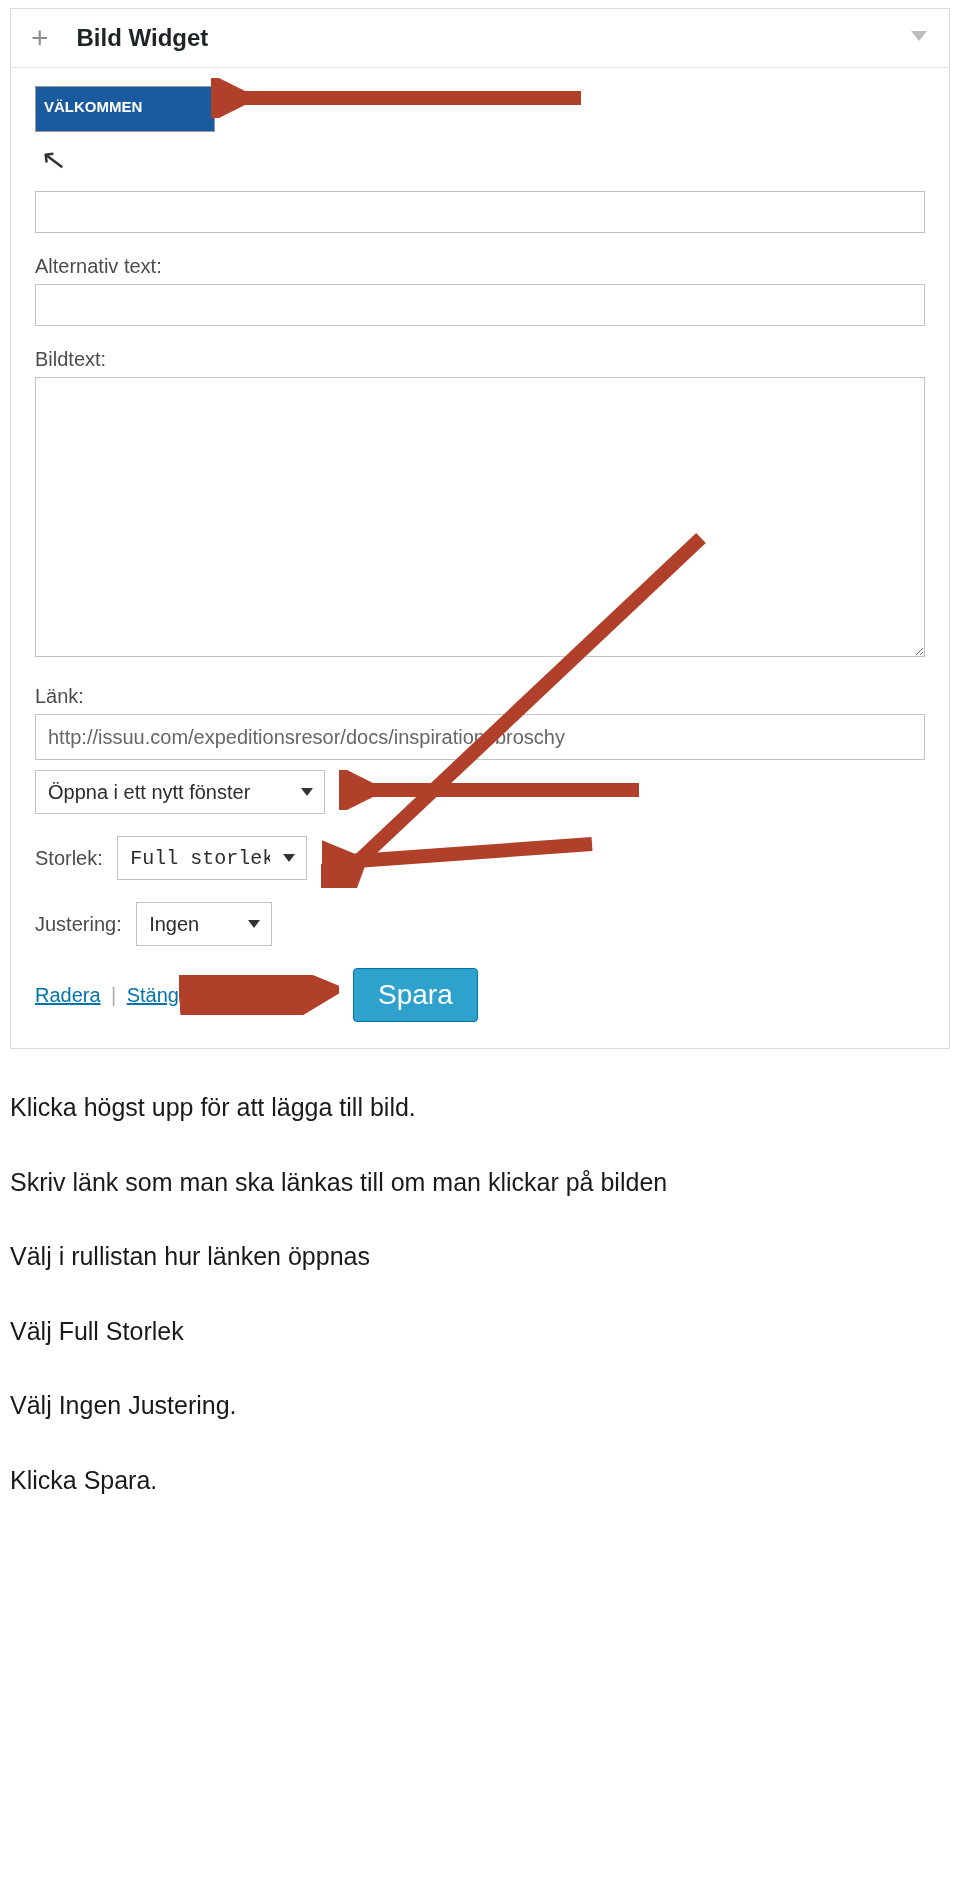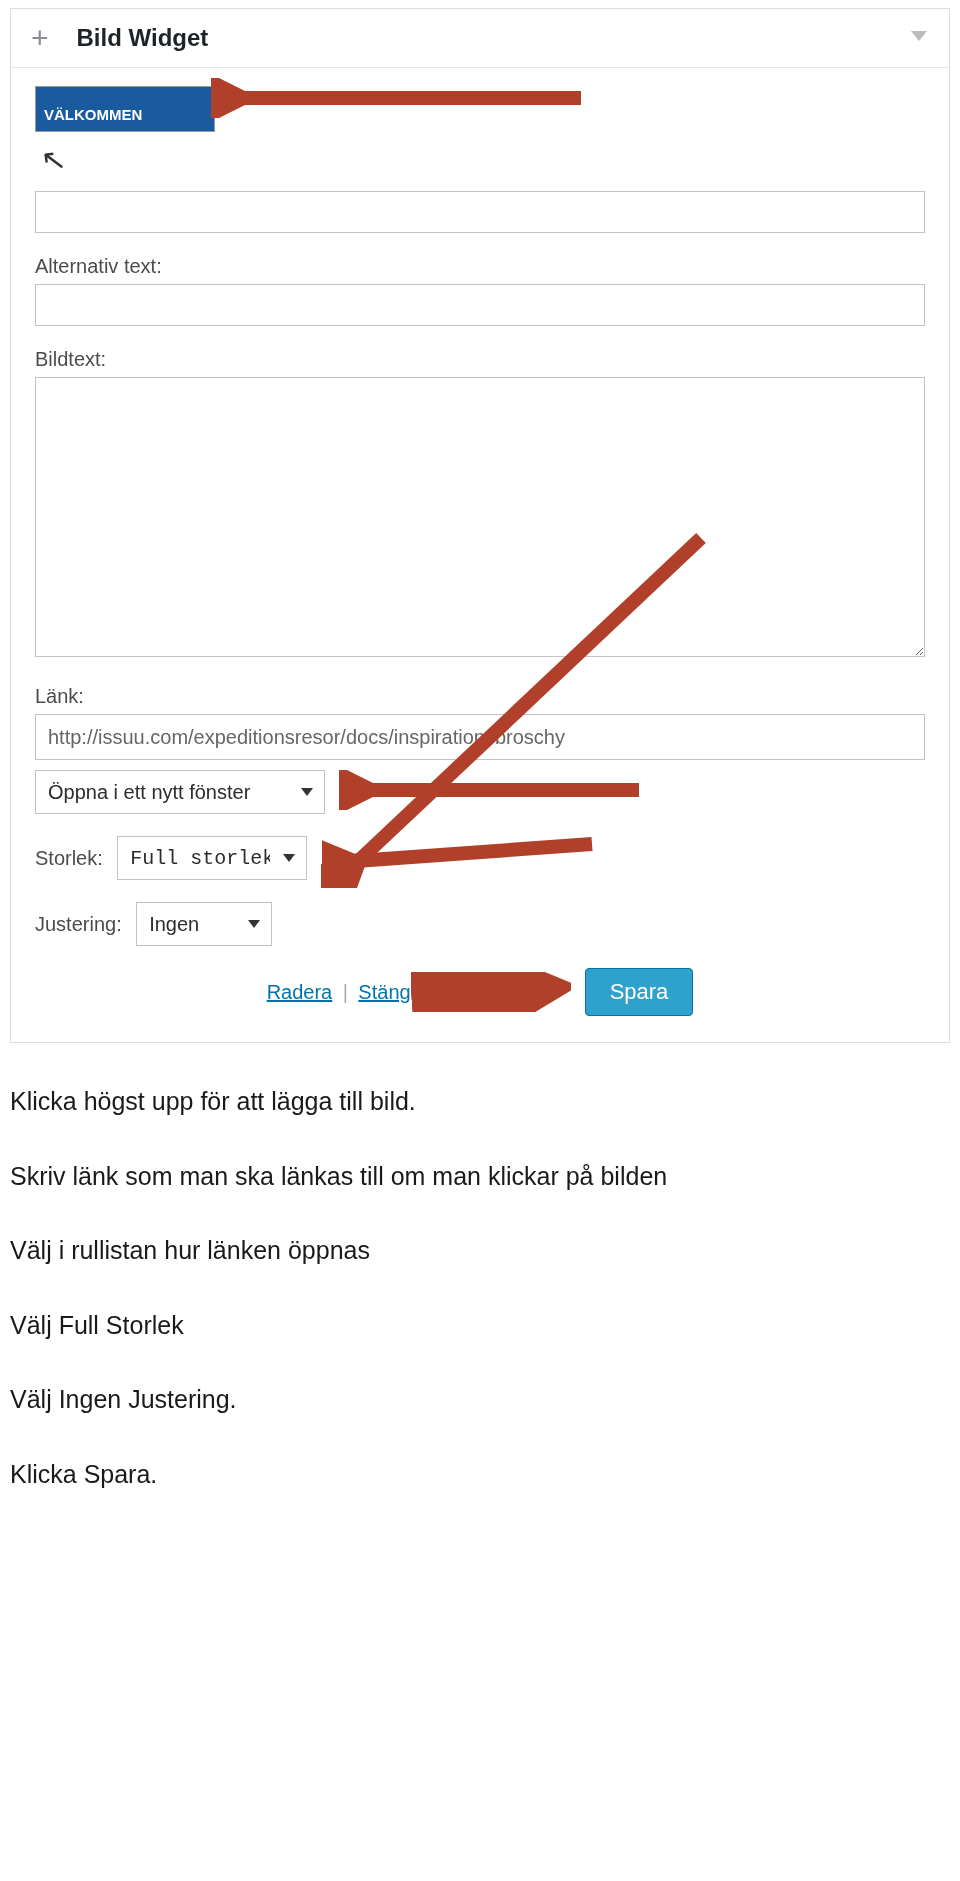--- a/index.html
+++ b/index.html
@@ -52,21 +52,21 @@
   }
   .image-thumb {
     width: 180px;
     height: 46px;
     background: #1a5a9e;
     color: #fff;
     font-weight: 700;
     font-size: 15px;
     display: flex;
     align-items: flex-end;
-    padding: 8px 8px;
+    padding: 16px 8px;
     border: 1px solid #999;
     position: relative;
     margin-bottom: 10px;
   }
   .cursor {
     font-size: 30px;
     color: #333;
     margin-bottom: 14px;
     margin-left: 6px;
     display: inline-block;
@@ -138,40 +138,40 @@
     top: 50%;
     transform: translateY(-50%);
     width: 0; height: 0;
     border-left: 6px solid transparent;
     border-right: 6px solid transparent;
     border-top: 8px solid #333;
     pointer-events: none;
   }
   .bottom-row {
     display: flex;
-    justify-content: center;
+    justify-content: flex-start;
     align-items: center;
     margin-top: 16px;
   }
   .link-action {
     color: #0073aa;
     text-decoration: underline;
     font-size: 20px;
     cursor: pointer;
   }
   .divider {
     color: #aaa;
     font-size: 20px;
     margin: 0 6px;
   }
   .save-btn {
     background: #2ea2cc;
     border: 1px solid #0074a2;
     color: #fff;
-    font-size: 22px;
+    font-size: 28px;
     padding: 10px 24px;
     border-radius: 4px;
     cursor: pointer;
   }
   
   .arrow {
     position: absolute;
     pointer-events: none;
   }
   .arrow svg { display: block; }

